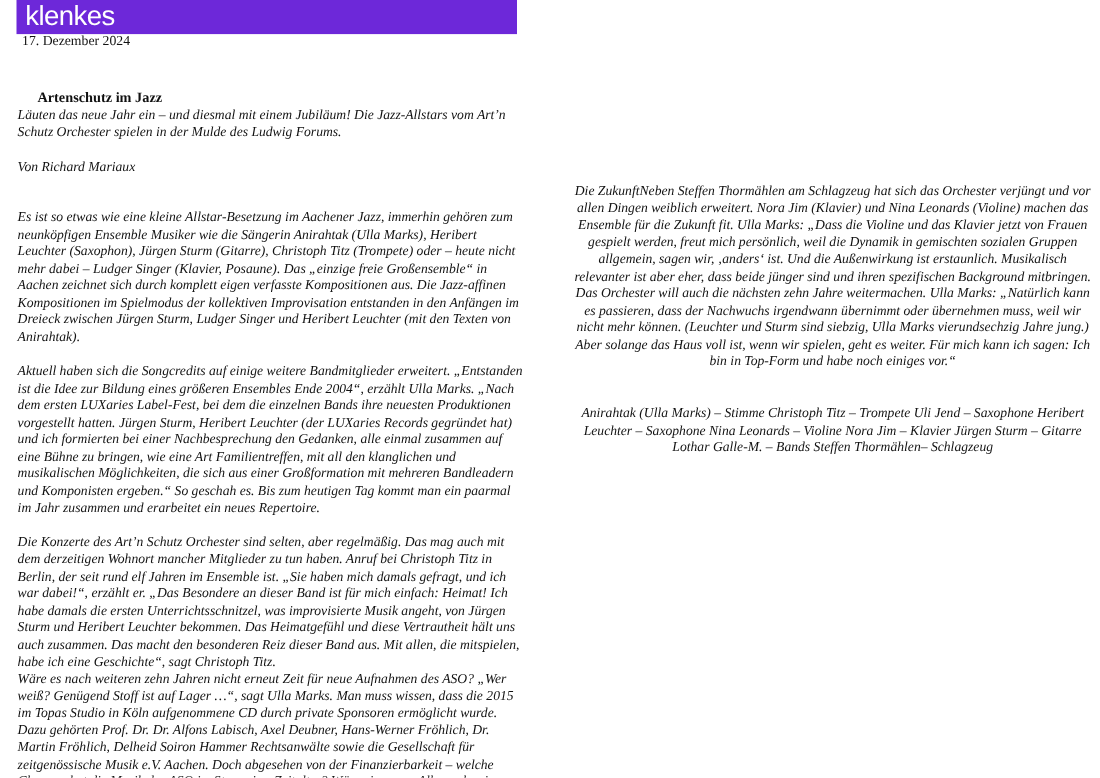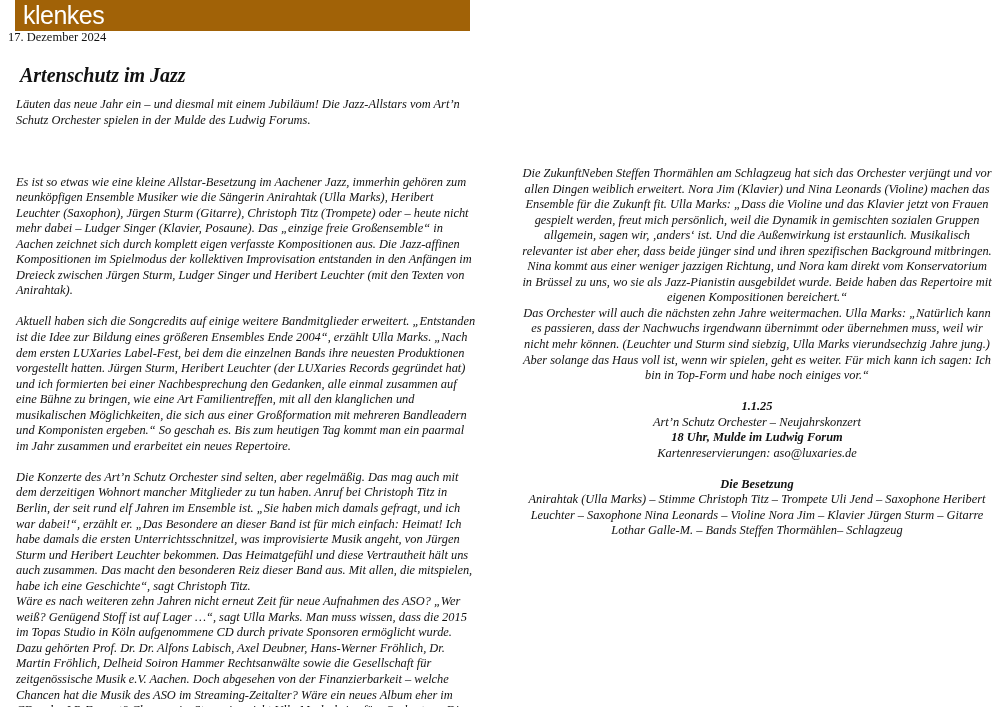--- a/index.html
+++ b/index.html
@@ -3,36 +3,36 @@
   <meta charset="utf-8">
   <style>
     html, body { margin: 0; padding: 0; background: #ffffff; }
     body {
       width: 1000px; height: 707px; position: relative; overflow: hidden;
       font-family: "Liberation Serif", "DejaVu Serif", serif;
       color: #111111;
     }
     .masthead {
       position: absolute; left: 15px; top: 0; width: 455px; height: 31px;
-      background: #a16207;
+      background: #6d28d9;
     }
     .logo {
       position: absolute; left: 8px; top: 1px;
       font-family: "Liberation Sans", "DejaVu Sans", sans-serif;
       font-size: 25px; font-weight: normal; color: #ffffff;
       letter-spacing: -0.5px; line-height: 28px;
       text-transform: lowercase;
     }
     .date {
-      position: absolute; left: 8px; top: 30px;
+      position: absolute; left: 20px; top: 30px;
       font-size: 12.5px; line-height: 15px;
     }
     .title {
-      position: absolute; left: 16px; top: 60px; margin: 4px;
-      font-size: 20px; font-weight: bold; line-height: 22px; font-style: italic;
+      position: absolute; left: 16px; top: 60px; margin: 18px;
+      font-size: 13px; font-weight: bold; line-height: 22px;
     }
     .col {
       position: absolute; font-size: 12.4px; line-height: 15.55px;
     }
     .col p { margin: 0; font-style: italic; }
     .col .gap { height: 15.5px; }
     .left-col { left: 16px; top: 97px; width: 460px; }
     .right-col { left: 522px; top: 166px; width: 470px; text-align: center; }
     .bold { font-weight: bold; }
   </style>
@@ -43,39 +43,32 @@
   <span class="logo">KLENKES</span>
 </div>
 
 <div class="date">17. Dezember 2024</div>
 
 <h1 class="title">Artenschutz im Jazz</h1>
 
 <div class="col left-col">
   <p>Läuten das neue Jahr ein – und diesmal mit einem Jubiläum! Die Jazz-Allstars vom Art’n Schutz Orchester spielen in der Mulde des Ludwig Forums.</p>
   <div class="gap"></div>
+  <p>Von Richard Mariaux</p>
   <div class="gap"></div>
   <div class="gap"></div>
   <p>Es ist so etwas wie eine kleine Allstar-Besetzung im Aachener Jazz, immerhin gehören zum neunköpfigen Ensemble Musiker wie die Sängerin Anirahtak (Ulla Marks), Heribert Leuchter (Saxophon), Jürgen Sturm (Gitarre), Christoph Titz (Trompete) oder – heute nicht mehr dabei – Ludger Singer (Klavier, Posaune). Das „einzige freie Großensemble“ in Aachen zeichnet sich durch komplett eigen verfasste Kompositionen aus. Die Jazz-affinen Kompositionen im Spielmodus der kollektiven Improvisation entstanden in den Anfängen im Dreieck zwischen Jürgen Sturm, Ludger Singer und Heribert Leuchter (mit den Texten von Anirahtak).</p>
   <div class="gap"></div>
   <p>Aktuell haben sich die Songcredits auf einige weitere Bandmitglieder erweitert. „Entstanden ist die Idee zur Bildung eines größeren Ensembles Ende 2004“, erzählt Ulla Marks. „Nach dem ersten LUXaries Label-Fest, bei dem die einzelnen Bands ihre neuesten Produktionen vorgestellt hatten. Jürgen Sturm, Heribert Leuchter (der LUXaries Records gegründet hat) und ich formierten bei einer Nachbesprechung den Gedanken, alle einmal zusammen auf eine Bühne zu bringen, wie eine Art Familientreffen, mit all den klanglichen und musikalischen Möglichkeiten, die sich aus einer Großformation mit mehreren Bandleadern und Komponisten ergeben.“ So geschah es. Bis zum heutigen Tag kommt man ein paarmal im Jahr zusammen und erarbeitet ein neues Repertoire.</p>
   <div class="gap"></div>
   <p>Die Konzerte des Art’n Schutz Orchester sind selten, aber regelmäßig. Das mag auch mit dem derzeitigen Wohnort mancher Mitglieder zu tun haben. Anruf bei Christoph Titz in Berlin, der seit rund elf Jahren im Ensemble ist. „Sie haben mich damals gefragt, und ich war dabei!“, erzählt er. „Das Besondere an dieser Band ist für mich einfach: Heimat! Ich habe damals die ersten Unterrichtsschnitzel, was improvisierte Musik angeht, von Jürgen Sturm und Heribert Leuchter bekommen. Das Heimatgefühl und diese Vertrautheit hält uns auch zusammen. Das macht den besonderen Reiz dieser Band aus. Mit allen, die mitspielen, habe ich eine Geschichte“, sagt Christoph Titz.</p>
   <p>Wäre es nach weiteren zehn Jahren nicht erneut Zeit für neue Aufnahmen des ASO? „Wer weiß? Genügend Stoff ist auf Lager …“, sagt Ulla Marks. Man muss wissen, dass die 2015 im Topas Studio in Köln aufgenommene CD durch private Sponsoren ermöglicht wurde. Dazu gehörten Prof. Dr. Dr. Alfons Labisch, Axel Deubner, Hans-Werner Fröhlich, Dr. Martin Fröhlich, Delheid Soiron Hammer Rechtsanwälte sowie die Gesellschaft für zeitgenössische Musik e.V. Aachen. Doch abgesehen von der Finanzierbarkeit – welche Chancen hat die Musik des ASO im Streaming-Zeitalter? Wäre ein neues Album eher im CD- oder LP-Format? Chancen im Streaming sieht Ulla Marks keine fürs Orchester. „Die Stücke sind zu lang, zu sperrig, zu ausufernd, zu dynamisch, zu …“. Der Vollständigkeit halber findet sich die Musik dann doch bei den Streaming-Anbietern. „CD oder Vinyl? Hinge vom Produzenten ab. Aus gestalterischen Gründen wäre Vinyl zu bevorzugen.“</p>
 </div>
 
 <div class="col right-col">
   <p>Die ZukunftNeben Steffen Thormählen am Schlagzeug hat sich das Orchester verjüngt und vor allen Dingen weiblich erweitert. Nora Jim (Klavier) und Nina Leonards (Violine) machen das Ensemble für die Zukunft fit. Ulla Marks: „Dass die Violine und das Klavier jetzt von Frauen gespielt werden, freut mich persönlich, weil die Dynamik in gemischten sozialen Gruppen allgemein, sagen wir, ‚anders‘ ist. Und die Außenwirkung ist erstaunlich. Musikalisch relevanter ist aber eher, dass beide jünger sind und ihren spezifischen Background mitbringen.</p>
-  <p>Nina kommt aus einer weniger jazzigen Richtung, und Nora kam direkt vom Konservatorium in Brüssel zu uns, wo sie als Jazz-Pianistin ausgebildet wurde. Beide haben das Repertoire mit eigenen Kompositionen bereichert.“</p>
   <p>Das Orchester will auch die nächsten zehn Jahre weitermachen. Ulla Marks: „Natürlich kann es passieren, dass der Nachwuchs irgendwann übernimmt oder übernehmen muss, weil wir nicht mehr können. (Leuchter und Sturm sind siebzig, Ulla Marks vierundsechzig Jahre jung.) Aber solange das Haus voll ist, wenn wir spielen, geht es weiter. Für mich kann ich sagen: Ich bin in Top-Form und habe noch einiges vor.“</p>
   <div class="gap"></div>
-  <div>
-    <p class="bold">1.1.25</p>
-    <p>Art’n Schutz Orchester – Neujahrskonzert</p>
-    <p class="bold">18 Uhr, Mulde im Ludwig Forum</p>
-    <p>Kartenreservierungen: aso@luxaries.de</p>
-  </div>
   <div class="gap"></div>
   <div>
-    <p class="bold">Die Besetzung</p>
     <p>Anirahtak (Ulla Marks) – Stimme Christoph Titz – Trompete Uli Jend – Saxophone Heribert Leuchter – Saxophone Nina Leonards – Violine Nora Jim – Klavier Jürgen Sturm – Gitarre Lothar Galle-M. – Bands Steffen Thormählen– Schlagzeug</p>
   </div>
 </div>
 
 </body></html>

